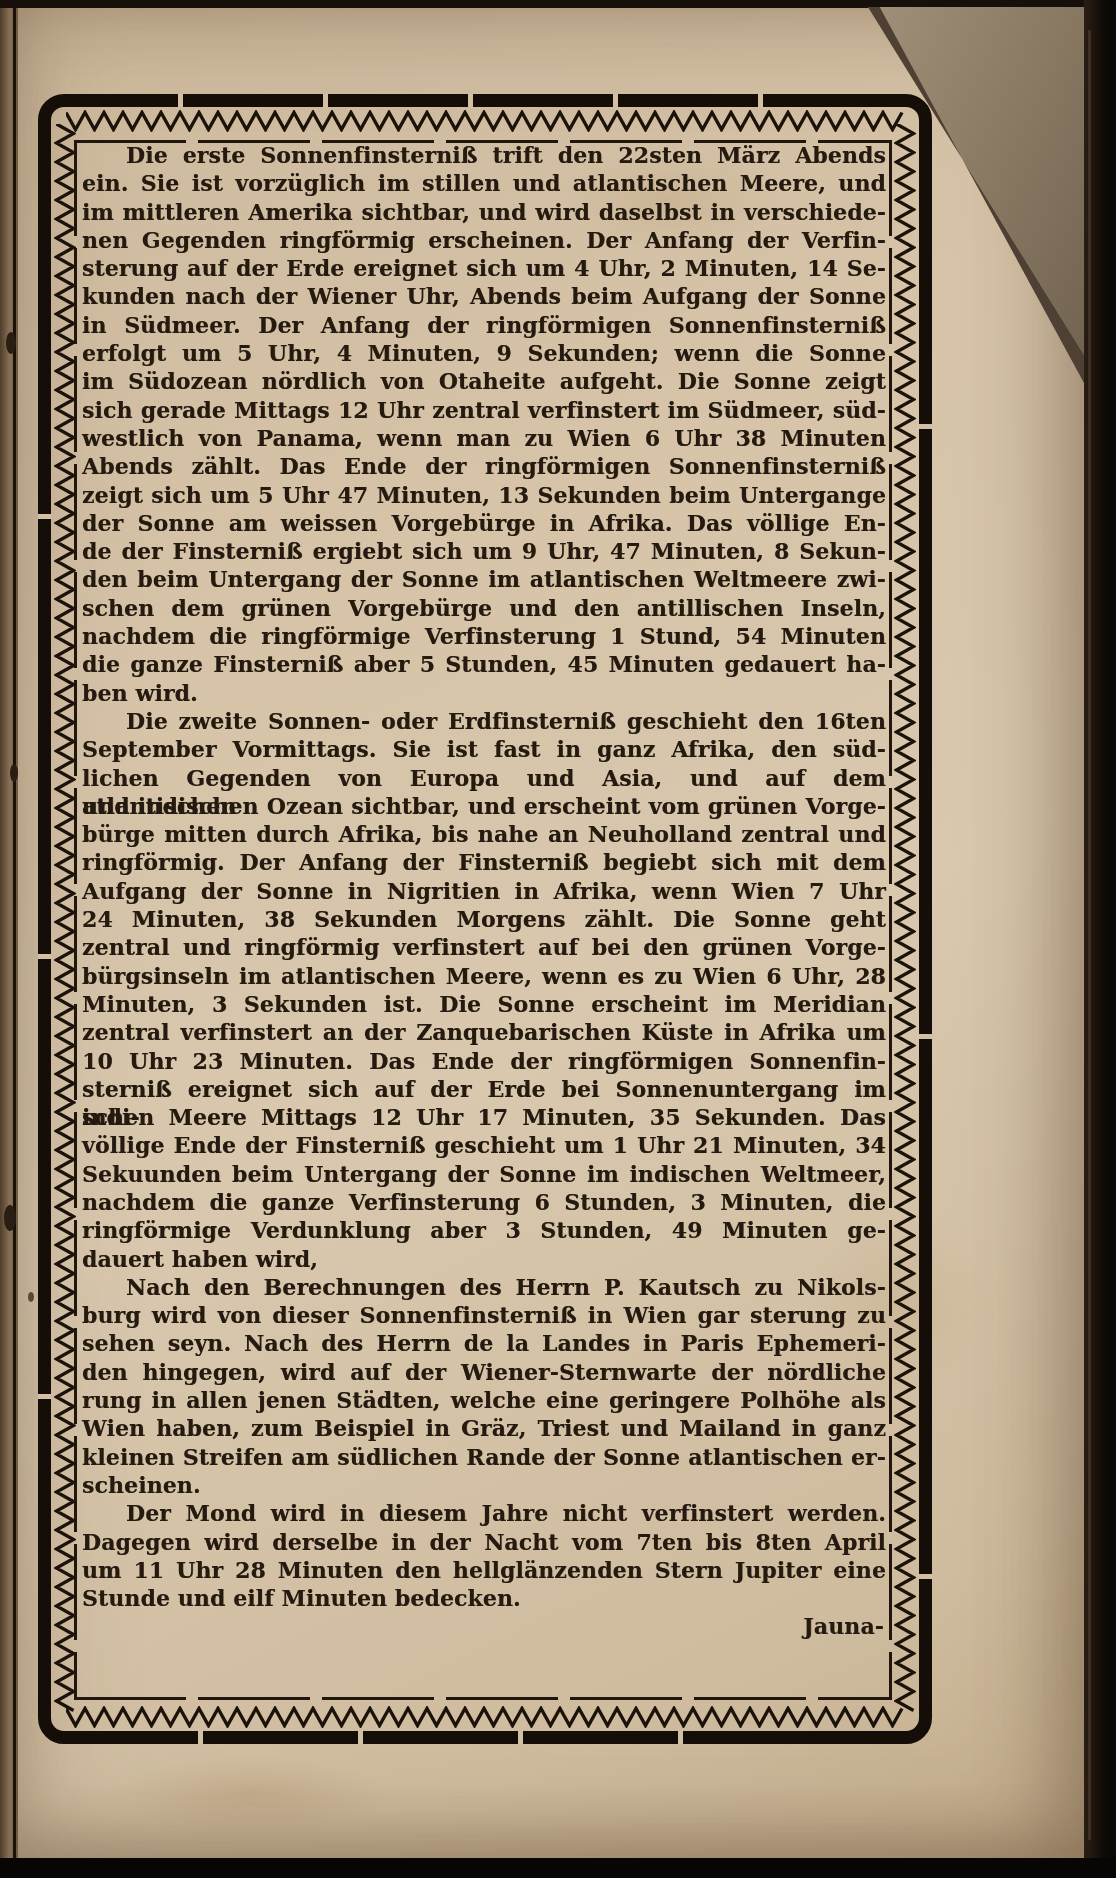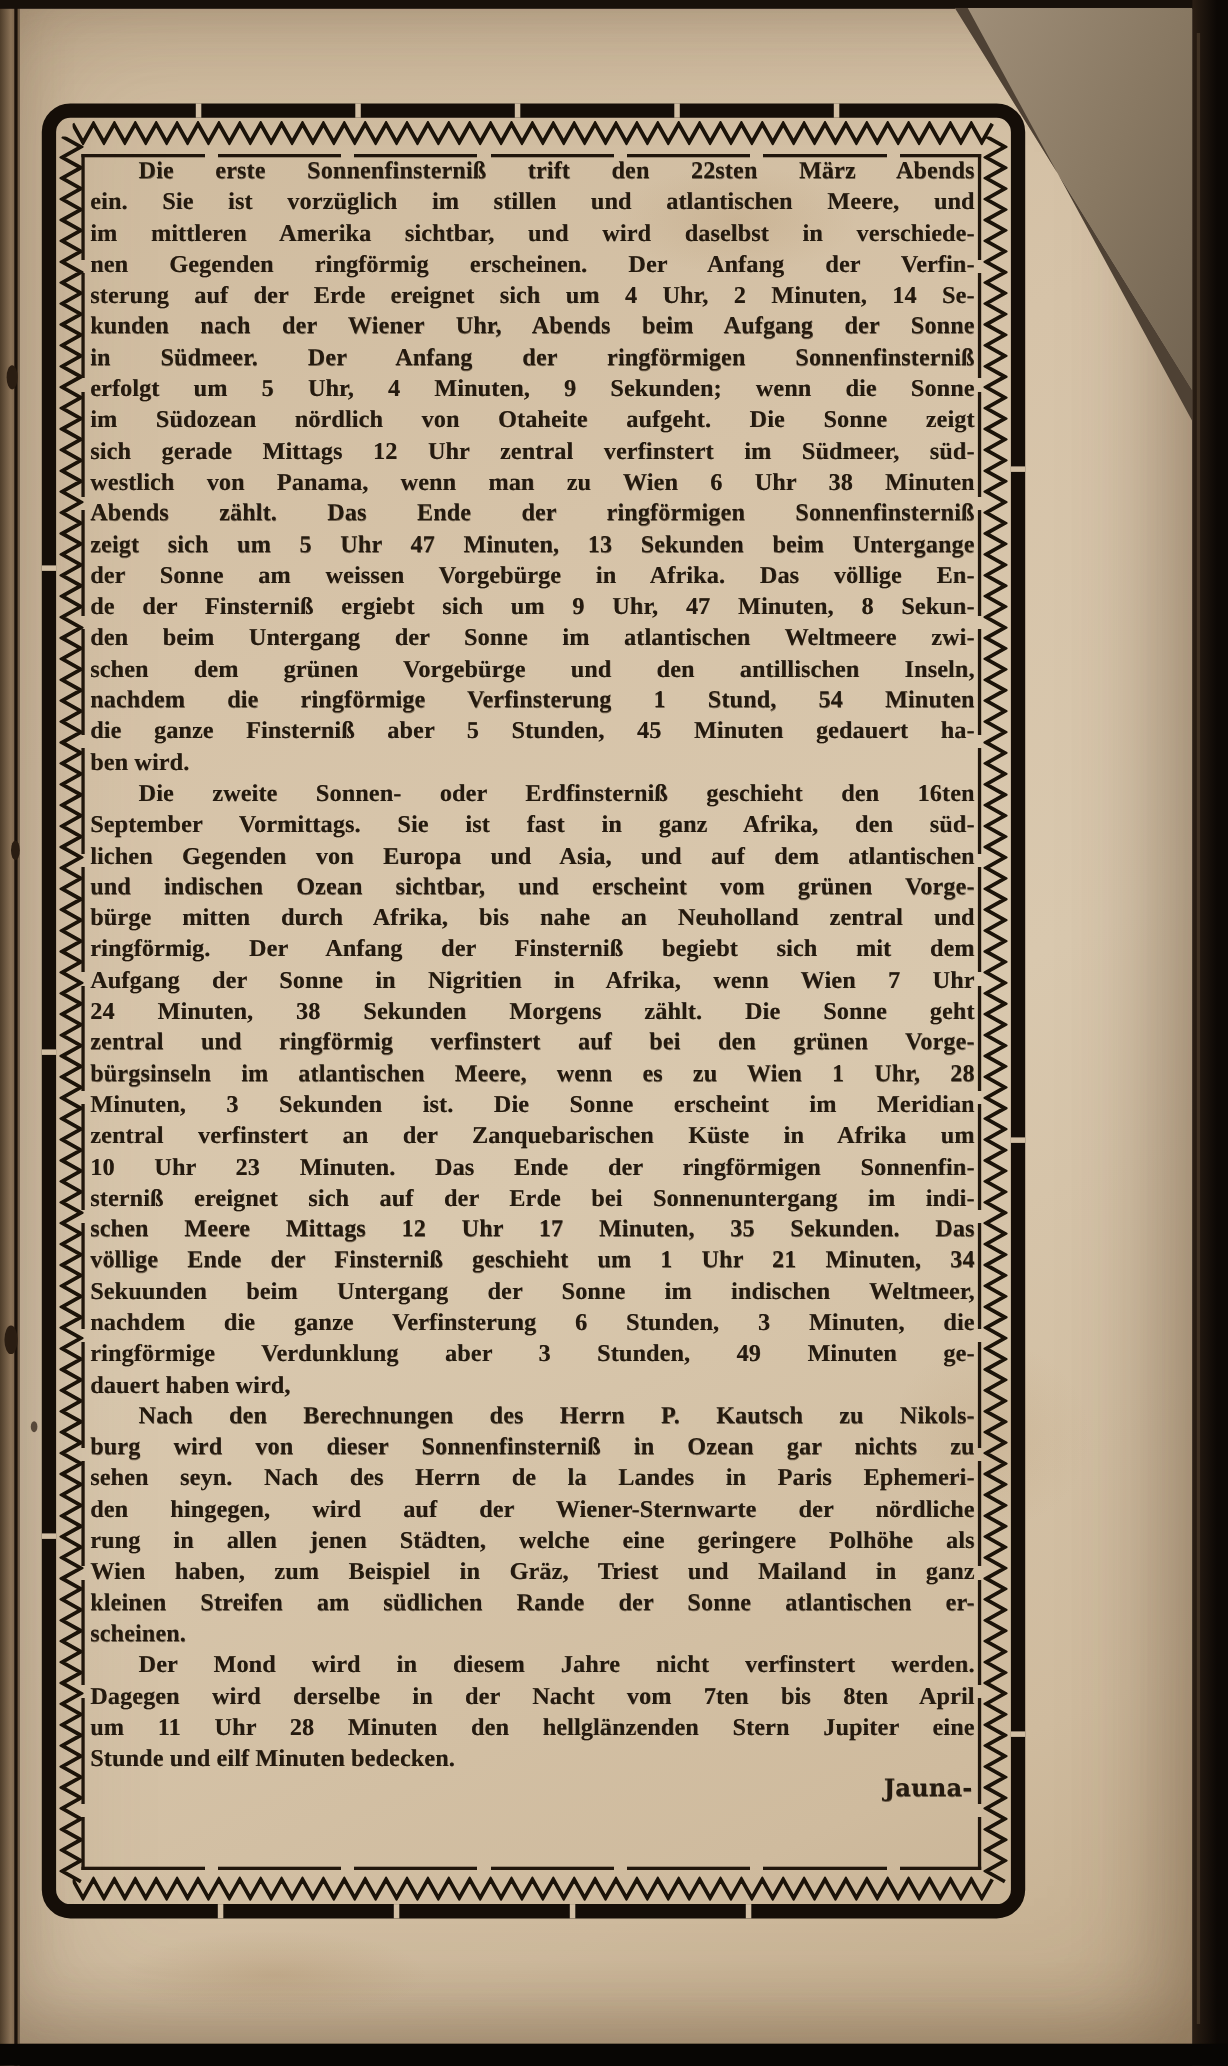--- a/index.html
+++ b/index.html
@@ -45,21 +45,21 @@
   .notch{position:absolute;background:#d2bfa4;}
   svg.zz{position:absolute;display:block;}
   .in-rule{position:absolute;}
   .in-h{height:3px;background:repeating-linear-gradient(90deg,#20160c 0 112px,rgba(0,0,0,0) 112px 124px);}
   .in-v{width:3px;background:repeating-linear-gradient(180deg,#20160c 0 96px,rgba(0,0,0,0) 96px 108px);}
   
   .textblock{left:44px;top:47px;width:804px;color:#241a0f;
     font-size:22px;font-weight:bold;letter-spacing:.1px;
     text-shadow:.3px .3px .6px rgba(35,22,10,.55);}
   .tl{height:28.3px;line-height:28.3px;text-align:justify;text-align-last:justify;
-    white-space:normal;overflow:visible;font-family:Liberation Serif, serif;}
+    white-space:normal;overflow:visible;}
   .tl.indent{padding-left:44px;}
   .tl.plast{text-align-last:left;}
   .catchword{height:28px;line-height:28px;text-align:right;padding-right:2px;}
 </style>
 </head>
 <body>
 
 <div class="abs page-edge-left"></div>
 <div class="abs paper"></div>
 <div class="abs binding-line"></div>
@@ -142,35 +142,35 @@
     <div>
         <div class="tl indent">Die zweite Sonnen- oder Erdfinsterniß geschieht den 16ten</div>
         <div class="tl">September Vormittags. Sie ist fast in ganz Afrika, den süd-</div>
         <div class="tl">lichen Gegenden von Europa und Asia, und auf dem atlantischen</div>
         <div class="tl">und indischen Ozean sichtbar, und erscheint vom grünen Vorge-</div>
         <div class="tl">bürge mitten durch Afrika, bis nahe an Neuholland zentral und</div>
         <div class="tl">ringförmig. Der Anfang der Finsterniß begiebt sich mit dem</div>
         <div class="tl">Aufgang der Sonne in Nigritien in Afrika, wenn Wien 7 Uhr</div>
         <div class="tl">24 Minuten, 38 Sekunden Morgens zählt. Die Sonne geht</div>
         <div class="tl">zentral und ringförmig verfinstert auf bei den grünen Vorge-</div>
-        <div class="tl">bürgsinseln im atlantischen Meere, wenn es zu Wien 1 Uhr, 28</div>
+        <div class="tl">bürgsinseln im atlantischen Meere, wenn es zu Wien 6 Uhr, 28</div>
         <div class="tl">Minuten, 3 Sekunden ist. Die Sonne erscheint im Meridian</div>
         <div class="tl">zentral verfinstert an der Zanquebarischen Küste in Afrika um</div>
         <div class="tl">10 Uhr 23 Minuten. Das Ende der ringförmigen Sonnenfin-</div>
         <div class="tl">sterniß ereignet sich auf der Erde bei Sonnenuntergang im indi-</div>
         <div class="tl">schen Meere Mittags 12 Uhr 17 Minuten, 35 Sekunden. Das</div>
         <div class="tl">völlige Ende der Finsterniß geschieht um 1 Uhr 21 Minuten, 34</div>
         <div class="tl">Sekuunden beim Untergang der Sonne im indischen Weltmeer,</div>
         <div class="tl">nachdem die ganze Verfinsterung 6 Stunden, 3 Minuten, die</div>
         <div class="tl">ringförmige Verdunklung aber 3 Stunden, 49 Minuten ge-</div>
         <div class="tl plast">dauert haben wird,</div>
       </div>
     <div>
         <div class="tl indent">Nach den Berechnungen des Herrn P. Kautsch zu Nikols-</div>
-        <div class="tl">burg wird von dieser Sonnenfinsterniß in Ozean gar nichts zu</div>
+        <div class="tl">burg wird von dieser Sonnenfinsterniß in Wien gar sterung zu</div>
         <div class="tl">sehen seyn. Nach des Herrn de la Landes in Paris Ephemeri-</div>
         <div class="tl">den hingegen, wird auf der Wiener-Sternwarte der nördliche</div>
         <div class="tl">rung in allen jenen Städten, welche eine geringere Polhöhe als</div>
         <div class="tl">Wien haben, zum Beispiel in Gräz, Triest und Mailand in ganz</div>
         <div class="tl">kleinen Streifen am südlichen Rande der Sonne atlantischen er-</div>
         <div class="tl plast">scheinen.</div>
       </div>
     <div>
         <div class="tl indent">Der Mond wird in diesem Jahre nicht verfinstert werden.</div>
         <div class="tl">Dagegen wird derselbe in der Nacht vom 7ten bis 8ten April</div>

